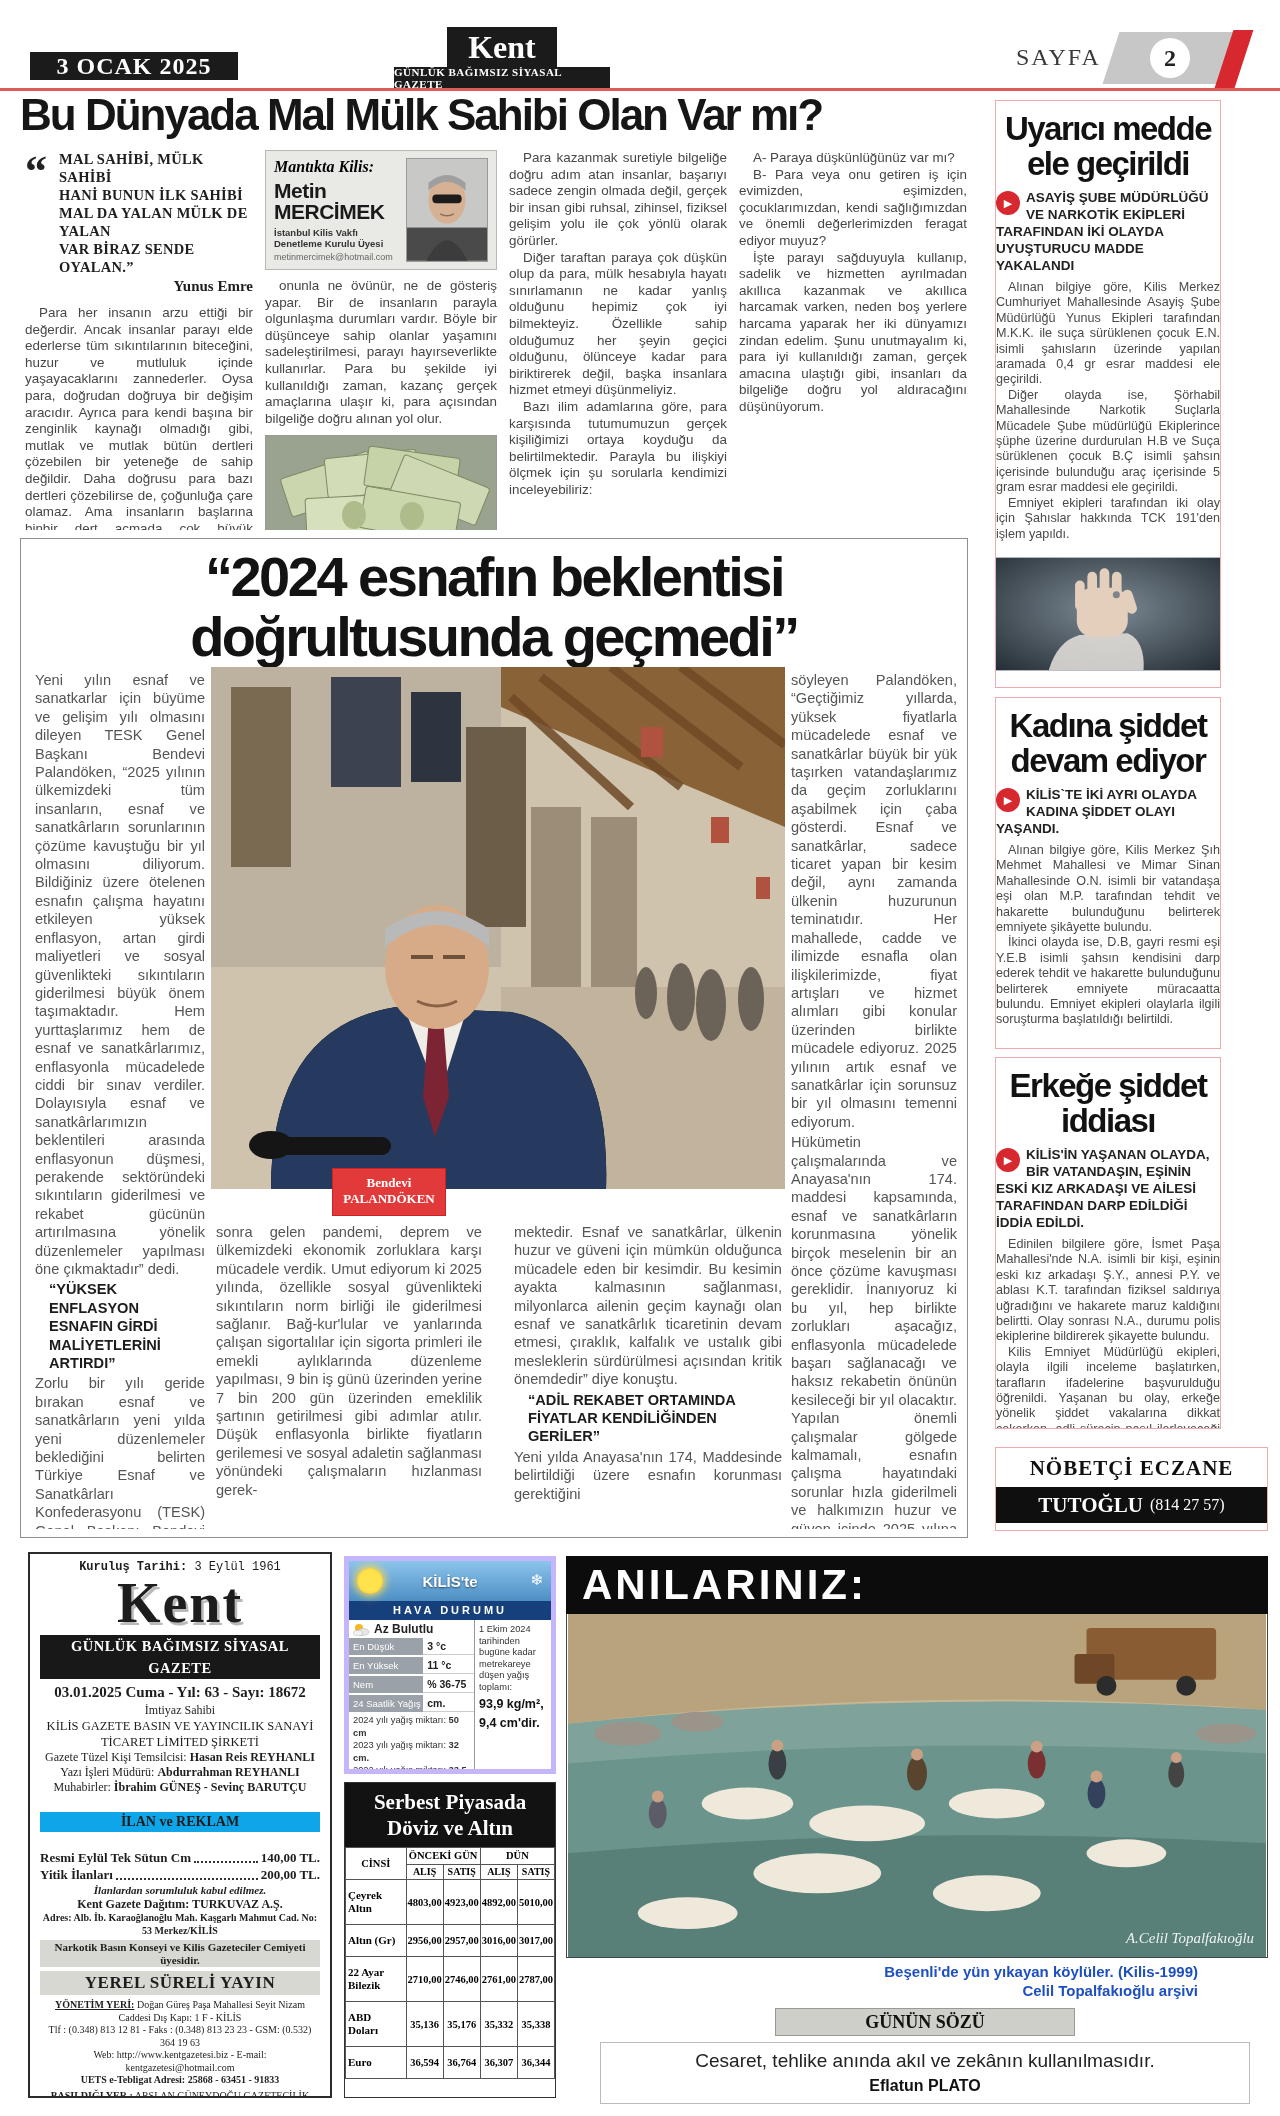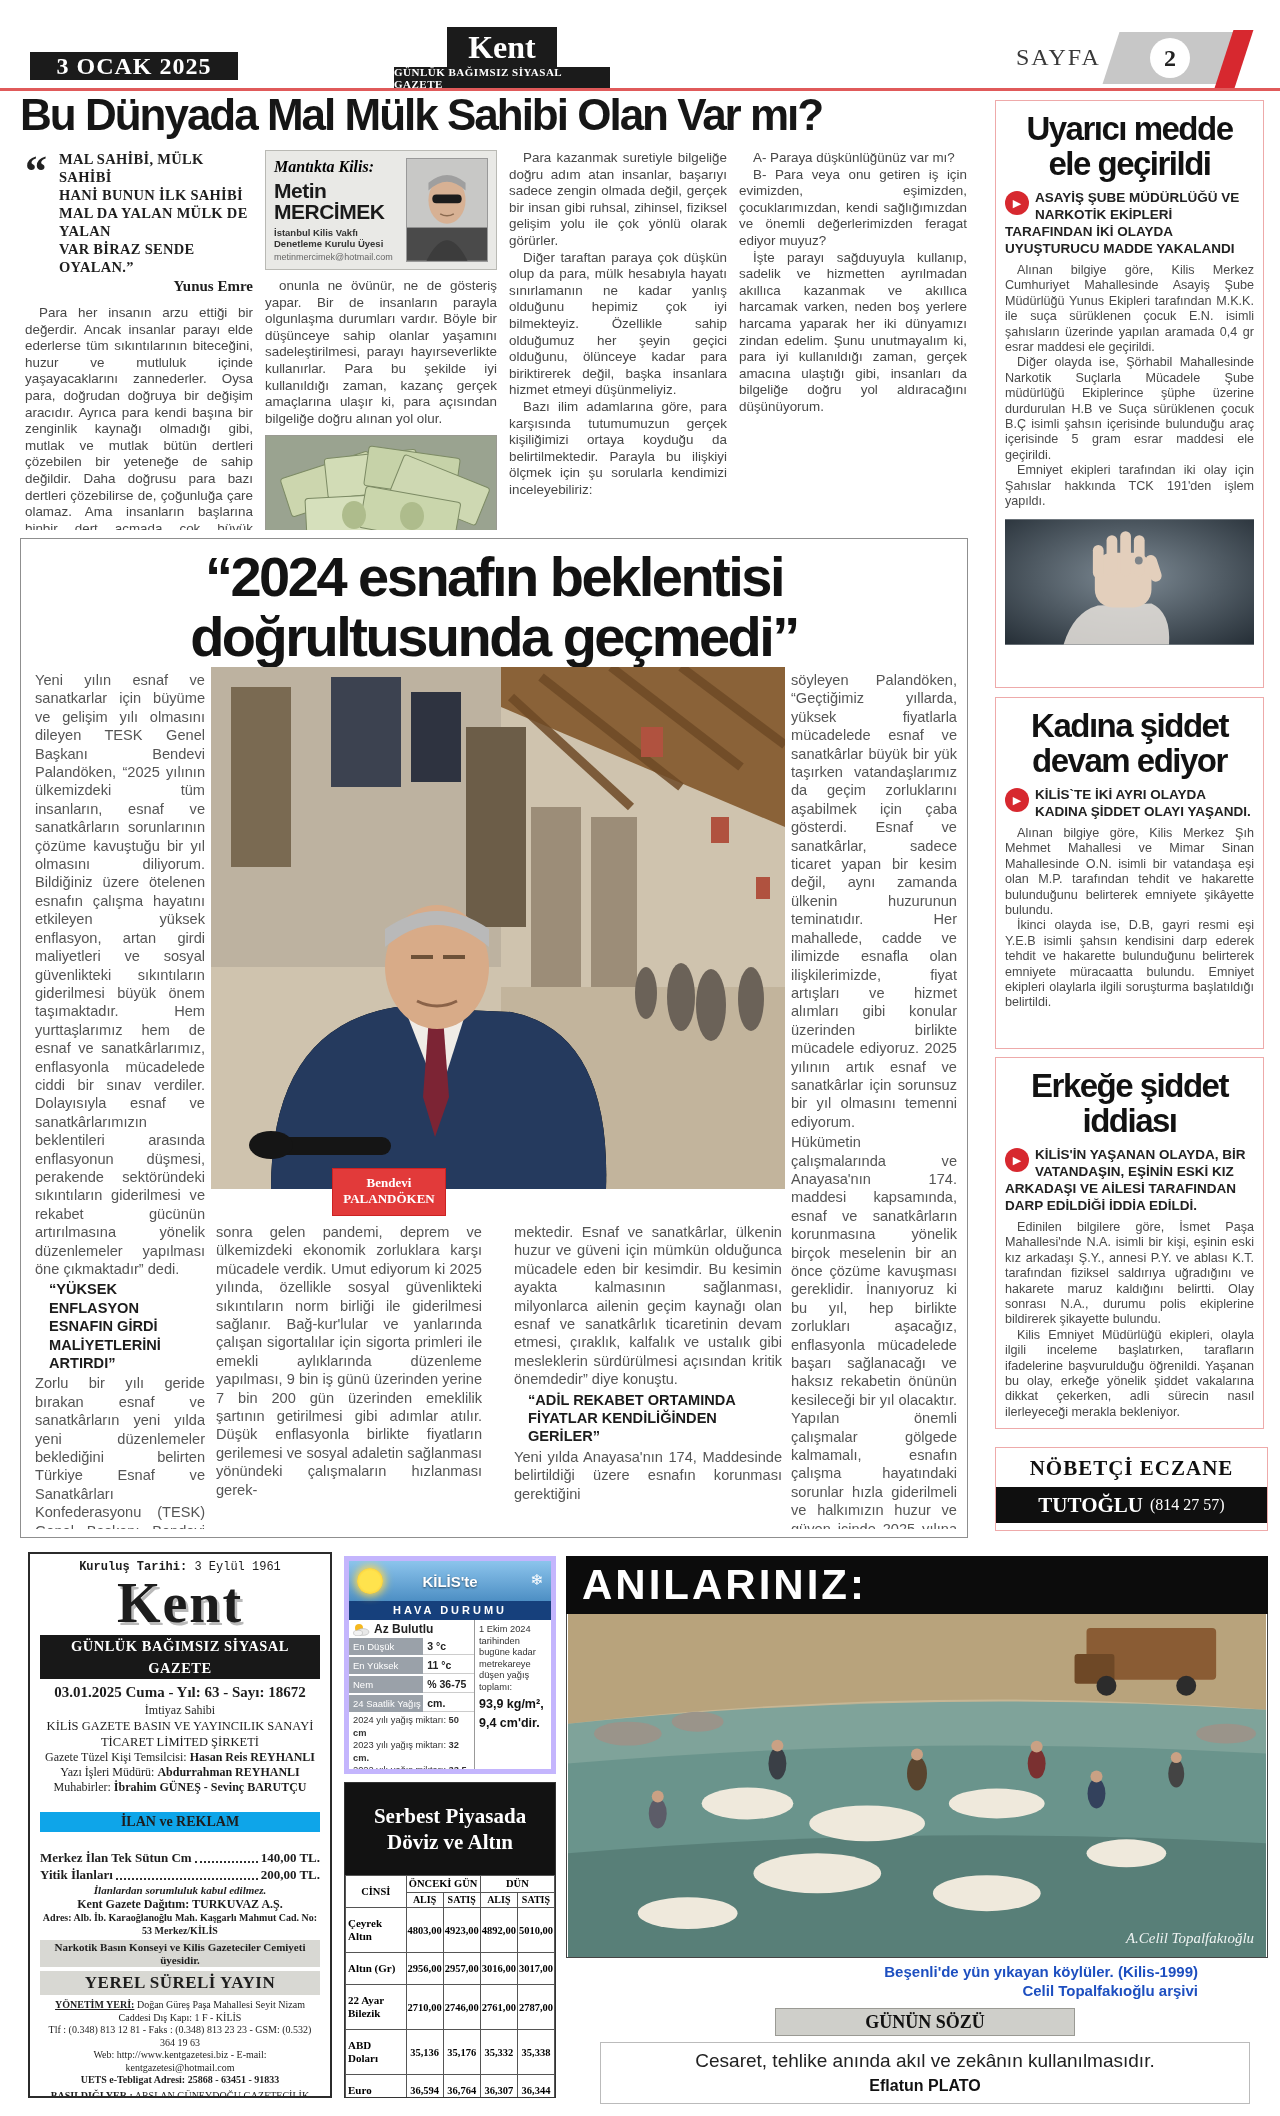--- a/index.html
+++ b/index.html
@@ -36,21 +36,21 @@
   .quote-attr{font:700 15px var(--serif);color:#1e1e1e;text-align:right;margin-top:2px;}
   .colbox{background:#e9e9e6;border:1px solid #b9b9b4;height:120px;display:flex;padding:7px 8px;gap:6px;margin-bottom:8px;}
   .colbox .left{flex:1;min-width:0;}
   .kicker{font:italic 700 16px var(--serif);color:#000000;margin-bottom:4px;}
   .col-name{font:900 21px/21px var(--sans);color:#1a1a1a;letter-spacing:-.5px;}
   .col-role{font:700 9.5px/11px var(--sans);color:#333;margin-top:5px;}
   .col-mail{font:400 9px var(--sans);color:#666;margin-top:3px;}
   .portrait{width:82px;height:104px;flex:0 0 82px;border:1px solid #999;background:#cfcfcf;}
   .moneyph{margin-top:8px;width:100%;height:152px;border:1px solid #9a9a92;}
   
-  .rail-box{left:995px;width:269px;border:1px solid var(--pink);background:#fff;padding:6px 9px;overflow:hidden;}
+  .rail-box{left:995px;width:226px;border:1px solid var(--pink);background:#fff;padding:6px 0;overflow:hidden;}
   .rail-title{font:900 33px/35px var(--sans);letter-spacing:-1.5px;color:#121212;text-align:center;margin:4px 0 8px;}
   .rail-lead{font:700 13.5px/17px var(--sans);color:#222;margin-bottom:6px;}
   .bullet{float:left;width:24px;height:24px;border-radius:50%;background:var(--red);color:#fff;
     font:700 11px/24px var(--sans);text-align:center;margin:2px 6px 2px 0;}
   .rail-body p{font:400 12.6px/15.4px var(--sans);color:#4a4a4a;text-align:justify;text-indent:12px;}
   .railph{width:100%;height:128px;margin-top:8px;}
   .pharm{left:995px;top:1447px;width:273px;height:84px;border:1px solid var(--pink);text-align:center;padding-top:8px;}
   .pharm-title{font:900 21px var(--serif);color:#101010;letter-spacing:1px;}
   .pharm-bar{margin-top:6px;height:36px;background:#0f0f0f;color:#fff;display:flex;align-items:center;justify-content:center;gap:7px;}
   .pharm-name{font:700 21px var(--serif);} .pharm-phone{font:400 16px var(--serif);}
@@ -93,21 +93,21 @@
   .w-row{display:flex;height:17px;margin-bottom:2px;}
   .w-row .lab{flex:1.5;background:#9aa1a9;color:#fff;font:400 9.5px/17px var(--sans);padding-left:4px;}
   .w-row .val{flex:1;font:700 10.5px/17px var(--sans);color:#222;text-align:left;padding-left:4px;border-bottom:1px solid #ccc;}
   .w-year{font:400 9.3px/12.5px var(--sans);color:#333;padding-left:4px;text-align:left;}
   .w-year b{font-weight:700;}
   .w-right{flex:1;padding:4px 4px;text-align:left;}
   .w-right .intro{font:400 9.3px/11.5px var(--sans);color:#333;}
   .w-right .big{font:700 12.5px/15px var(--sans);color:#111;margin-top:4px;}
   
   .fx{left:344px;top:1782px;width:212px;height:316px;border:1px solid #333;background:#fff;overflow:hidden;}
-  .fx-hdr{background:#121212;color:#fff;text-align:center;font:700 21px/26px var(--serif);padding:20px 0;}
+  .fx-hdr{background:#121212;color:#fff;text-align:center;font:700 21px/26px var(--serif);padding:6px 0;}
   .fx table{width:100%;border-collapse:collapse;font-family:var(--serif);}
   .fx th,.fx td{border:1px solid #555;text-align:center;}
   .fx .h1 th{font:700 10.5px/16px var(--serif);}
   .fx .h2 th{font:700 10px/14px var(--serif);}
   .fx tbody th{font:700 11px/13px var(--serif);text-align:left;padding:9px 2px;}
   .fx tbody td{font:700 10.5px var(--serif);padding:9px 1px;}
   
   .mem{left:566px;top:1556px;width:702px;height:446px;}
   .mem-bar{height:58px;background:#0c0c0c;color:#fff;font:900 42px/58px var(--sans);letter-spacing:3px;padding-left:16px;}
   .mem-photo{width:100%;height:344px;display:block;border:1px solid #444;border-top:none;}
@@ -393,21 +393,21 @@
     <b>Abdurrahman REYHANLI</b>
   </div>
   <div class="m-sm">
     <span>Muhabirler:</span>
     <b>İbrahim GÜNEŞ - Sevinç BARUTÇU</b>
   </div>
   <div class="m-ads-hdr">İLAN ve REKLAM</div>
   <div>
 
       <div class="ad-row">
-        <span>Merkez İlan Tek Sütun Cm</span>
+        <span>Resmi Eylül Tek Sütun Cm</span>
         <span class="ad-dots"></span>
         <span>140,00 TL.</span>
       </div>
 
       <div class="ad-row">
         <span>Yitik İlanları</span>
         <span class="ad-dots"></span>
         <span>200,00 TL.</span>
       </div>
     </div>

